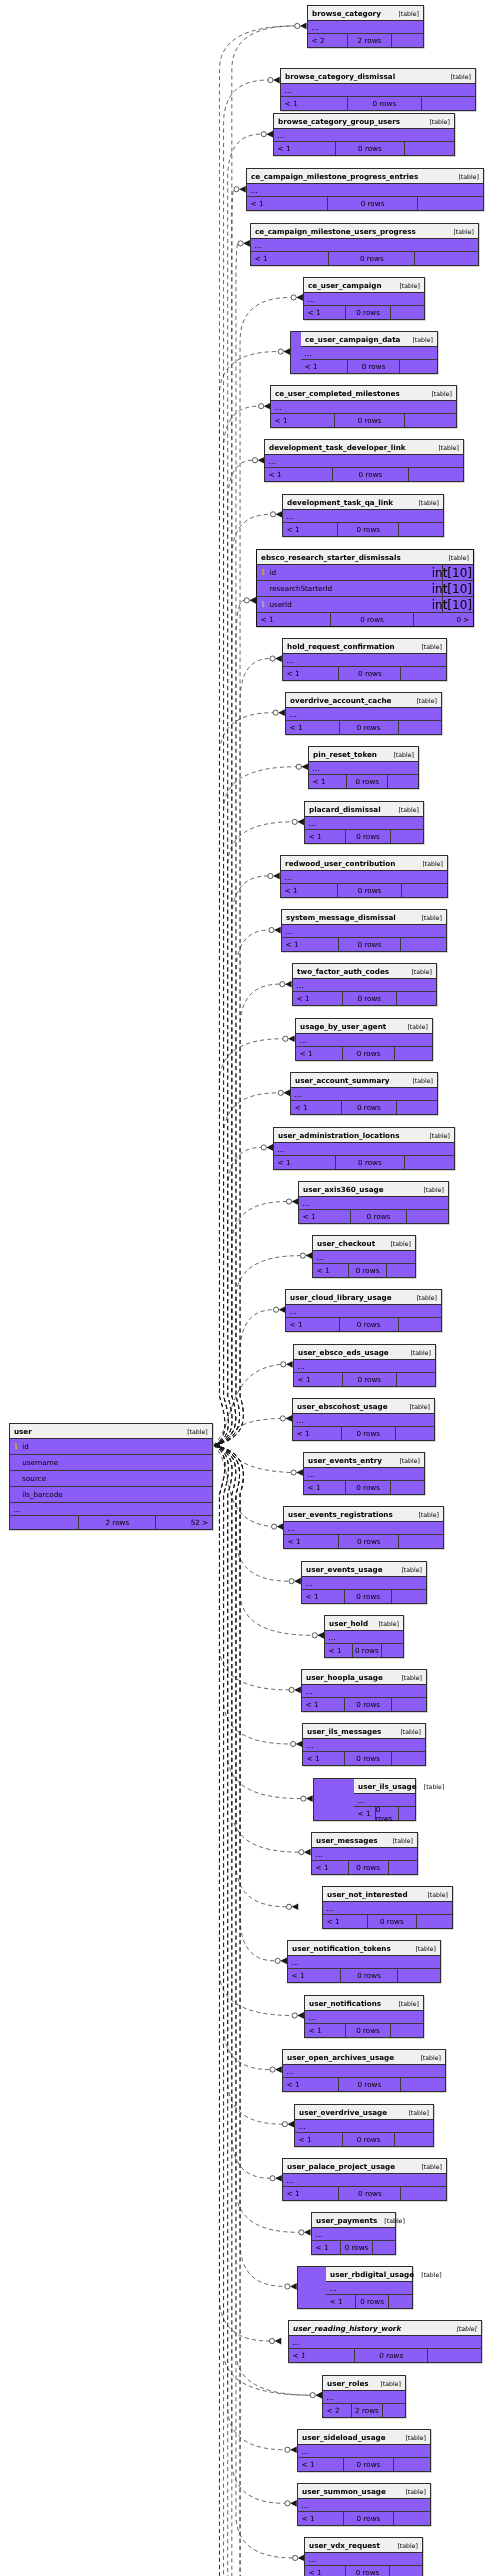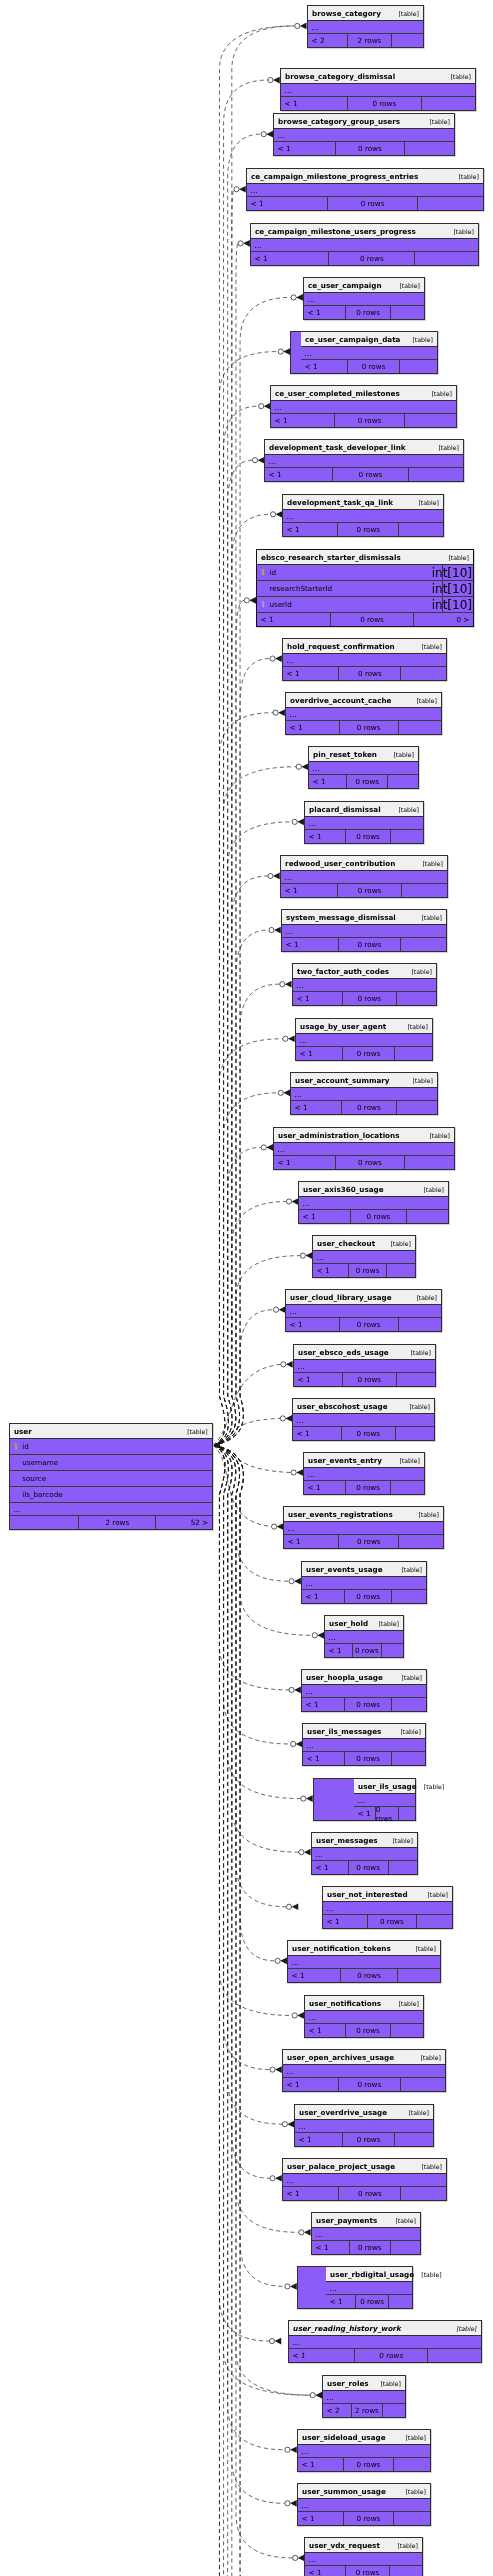--- a/index.html
+++ b/index.html
@@ -749,21 +749,21 @@
         <span class="nm">user_palace_project_usage</span>
         <span class="tt">[table]</span>
       </div>
       <div class="ell">...</div>
       <div class="ftr">
         <div class="c c1">&lt; 1</div>
         <div class="c c2">0 rows</div>
         <div class="c c3"></div>
       </div>
     </div>
-    <div class="tbl" style="left: 311px; top: 2212px; width: 110px;">
+    <div class="tbl" style="left: 311px; top: 2212px; width: 85px;">
       <div class="hdr">
         <span class="nm">user_payments</span>
         <span class="tt">[table]</span>
       </div>
       <div class="ell">...</div>
       <div class="ftr">
         <div class="c c1">&lt; 1</div>
         <div class="c c2">0 rows</div>
         <div class="c c3"></div>
       </div>

